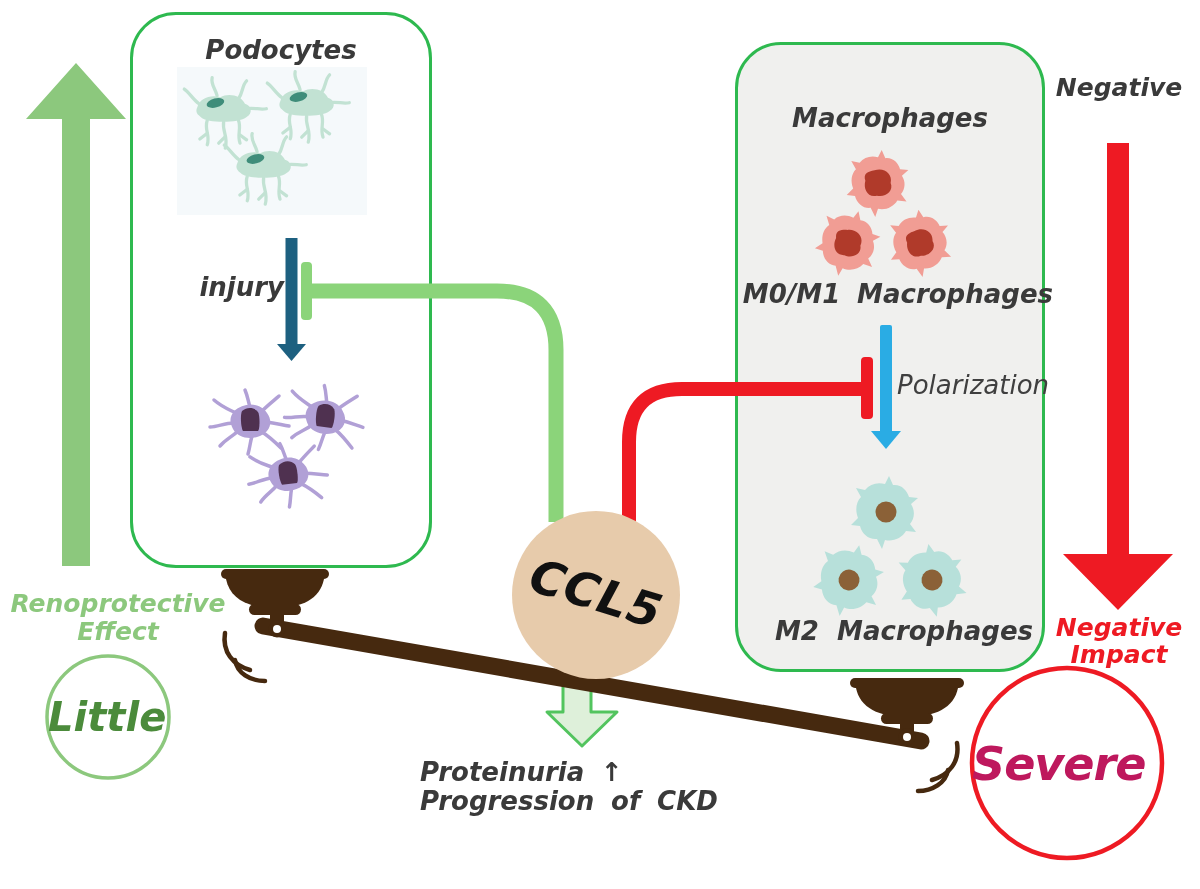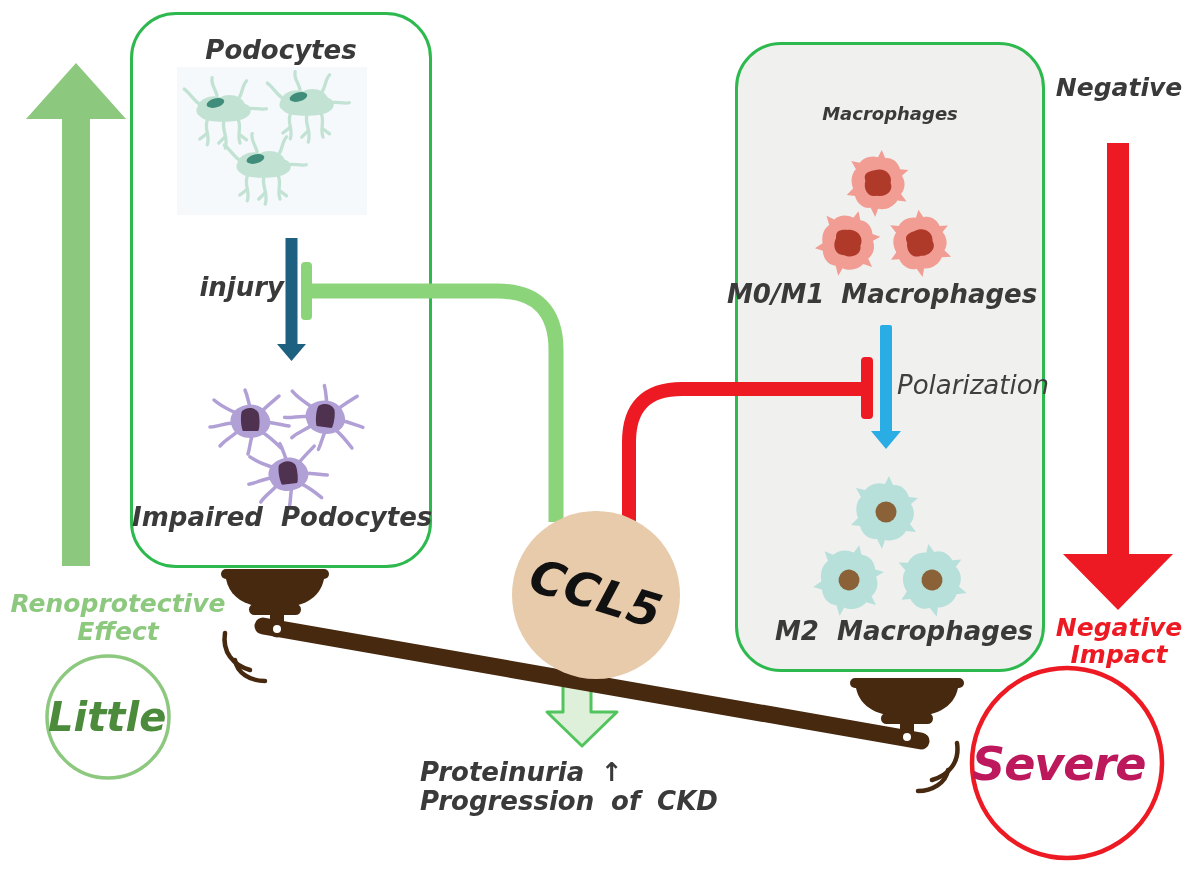--- a/index.html
+++ b/index.html
@@ -11,22 +11,22 @@
   .abs{position:absolute;}
   .panel{position:absolute;border:3px solid #2eb94f;border-radius:46px;box-sizing:border-box;z-index:1;}
   #left-panel{left:130px;top:12px;width:302px;height:556px;background:#ffffff;}
   #right-panel{left:735px;top:42px;width:310px;height:630px;background:#f0f0ee;}
   #podocyte-imgbox{left:177px;top:67px;width:190px;height:148px;background:#f5f9fb;z-index:2;}
   #gfx{position:absolute;left:0;top:0;width:1200px;height:889px;z-index:5;pointer-events:none;}
   .label{position:absolute;z-index:10;color:#3a3a3a;font-weight:bold;line-height:1.15;white-space:nowrap;}
   #podocytes-title{left:130px;top:36px;width:302px;font-size:26px;text-align:center;}
   #glomerular-label{left:90px;top:272px;width:194px;font-size:26px;text-align:right;line-height:30px;}
   #impaired-label{left:132px;top:503px;width:300px;font-size:26px;text-align:center;word-spacing:0.35em;}
-  #macrophages-title{left:735px;top:104px;width:310px;font-size:18px;text-align:center;}
-  #m0m1-label{left:727px;top:280px;width:326px;font-size:26px;text-align:left;word-spacing:0.3em;}
+  #macrophages-title{left:735px;top:104px;width:310px;font-size:26px;text-align:center;}
+  #m0m1-label{left:727px;top:280px;width:326px;font-size:26px;text-align:right;word-spacing:0.3em;}
   #polarization-label{left:897px;top:371px;font-size:26px;font-weight:500;color:#3f3f3f;}
   #m2-label{left:749px;top:617px;width:310px;font-size:26px;text-align:center;word-spacing:0.35em;}
   #ccl5-label{left:496px;top:567px;width:200px;font-size:47px;text-align:center;color:#111;
     transform:rotate(17deg);letter-spacing:1px;}
   #outcome-label{left:420px;top:758px;width:320px;font-size:26px;line-height:29px;word-spacing:0.3em;}
   #renoprotective-label{left:8px;top:590px;width:220px;font-size:25px;text-align:center;line-height:28px;color:#8cc87d;}
   #little-label{left:48px;top:694px;width:120px;font-size:40px;text-align:left;color:#4b8b3b;}
   #reduction-label{left:1040px;top:74px;width:158px;font-size:25px;text-align:center;}
   #negative-label{left:1040px;top:614px;width:158px;font-size:25px;text-align:center;line-height:27px;color:#ee1a23;}
   #severe-label{left:972px;top:738px;width:190px;font-size:46px;text-align:left;color:#be185d;letter-spacing:-1px;}
@@ -174,21 +174,20 @@
     <circle cx="596" cy="595" r="84" fill="#e7cbab"></circle>
 
     <circle cx="108" cy="717" r="61" fill="#ffffff" stroke="#8cc87d" stroke-width="3.5"></circle>
     <circle cx="1067" cy="763" r="95" fill="#ffffff" stroke="#ee1a23" stroke-width="4.5"></circle>
   </svg>
 
   <div id="podocytes-title" class="label">Podocytes</div>
   <div id="glomerular-label" class="label">
     <div>injury</div>
   </div>
-  <div id="impaired-label" class="label">Impaired Podocytes</div>
 
   <div id="macrophages-title" class="label">Macrophages</div>
   <div id="m0m1-label" class="label">M0/M1 Macrophages</div>
   <div id="polarization-label" class="label">Polarization</div>
   <div id="m2-label" class="label">M2 Macrophages</div>
 
   <div id="ccl5-label" class="label">CCL5</div>
   <div id="outcome-label" class="label">
     <div>Proteinuria ↑</div>
     <div>Progression of CKD</div>

